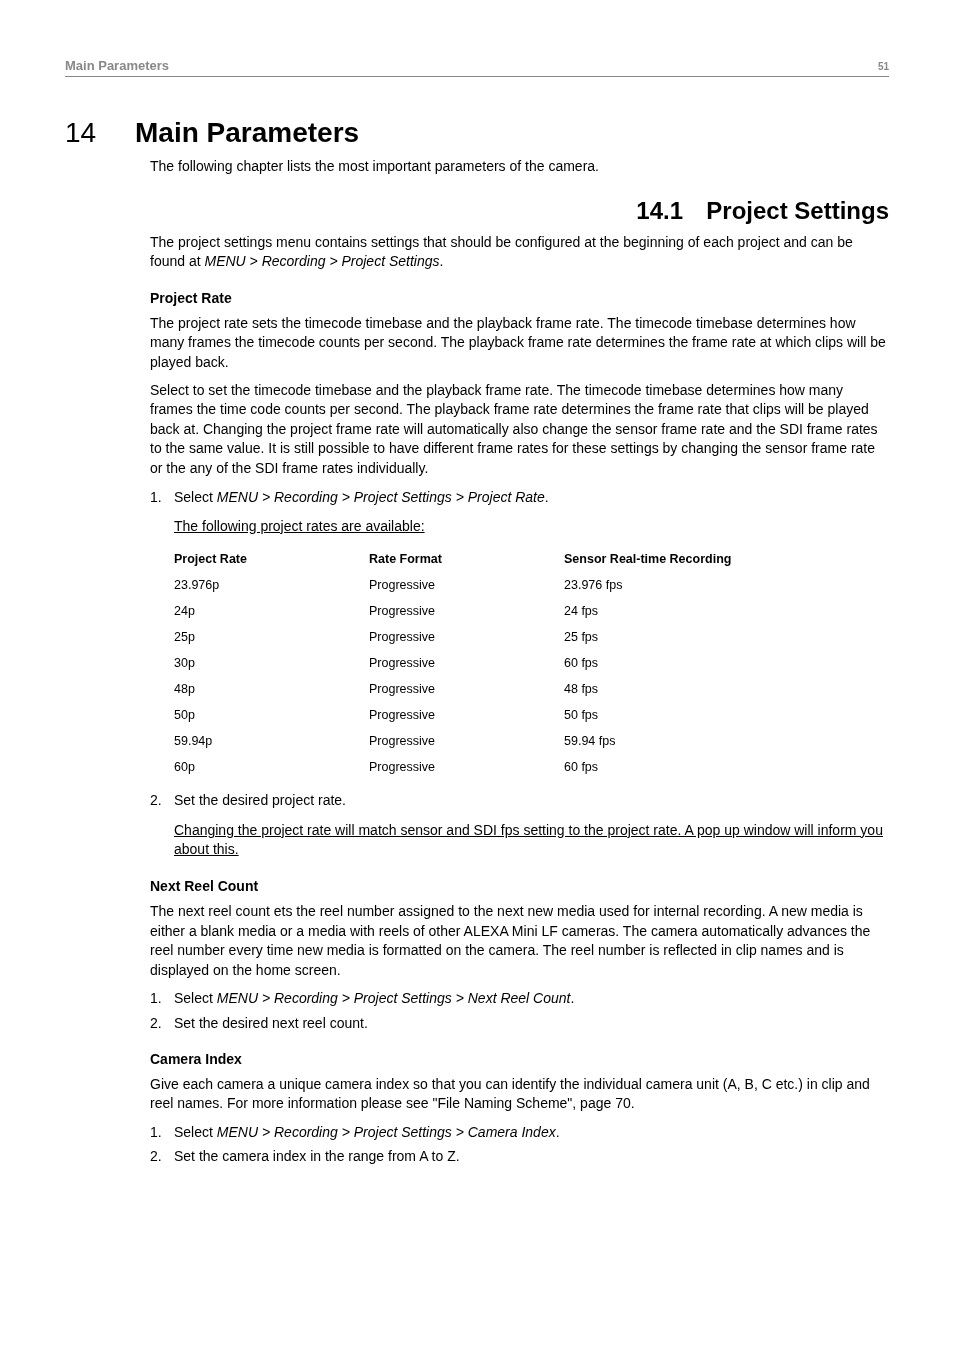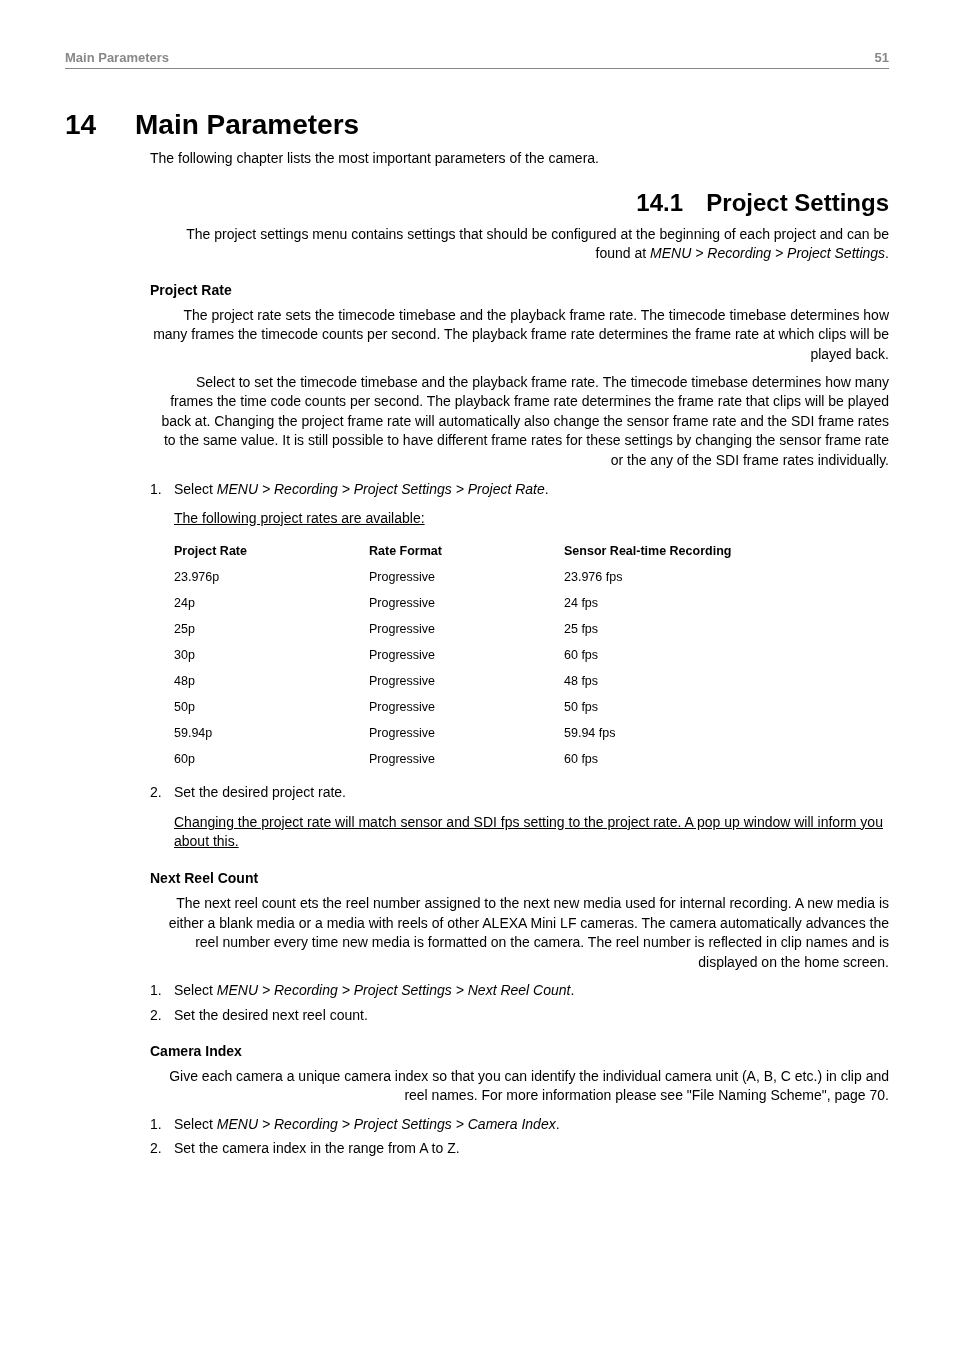--- a/index.html
+++ b/index.html
@@ -1,28 +1,28 @@
 <!DOCTYPE html>
 <html><head>
 <meta charset="utf-8">
 <style>
   * { margin: 0; padding: 0; box-sizing: border-box; }
   html, body { width: 954px; height: 1350px; background: #fff; font-family: Arial, Helvetica, sans-serif; color: #000; }
-  .page { padding: 50px 65px 40px 65px; }
+  .page { padding: 50px 65px 40px 65px; margin-top: 8px; }
   .header { display: flex; justify-content: space-between; align-items: baseline; border-bottom: 1px solid #888; padding-bottom: 3px; margin-bottom: 40px; }
   .header-title { font-size: 13px; font-weight: bold; color: #888; }
-  .header-page { font-size: 13px; font-weight: bold; color: #888; }
+  .header-page { font-size: 10px; font-weight: bold; color: #888; }
   .chapter-row, .section-row { display: flex; align-items: baseline; }
-  .chapter-num { font-size: 28px; font-weight: bold; width: 70px; flex-shrink: 0; }
+  .chapter-num { font-size: 28px; font-weight: normal; width: 70px; flex-shrink: 0; }
   .chapter-title { font-size: 28px; font-weight: bold; }
   .section-num { font-size: 24px; font-weight: bold; width: 70px; flex-shrink: 0; }
   .section-title { font-size: 24px; font-weight: bold; }
   .content { margin-left: 85px; }
   .intro { font-size: 14px; line-height: 1.4; margin: 8px 0 20px 0; }
-  .para { font-size: 14px; line-height: 1.4; margin: 8px 0; text-align: right; }
+  .para { font-size: 14px; line-height: 1.4; margin: 8px 0; }
   .subhead { font-size: 14px; font-weight: bold; margin: 18px 0 8px 0; }
   .numlist { list-style: none; margin: 8px 0; }
   .numlist li { display: flex; font-size: 14px; line-height: 1.45; margin: 4px 0; }
   .numlist .n { width: 24px; flex-shrink: 0; }
   .numlist .t { flex: 1; }
   .sub-para { font-size: 14px; line-height: 1.4; margin: 10px 0 10px 24px; text-decoration: underline; }
   em, .italic { font-style: italic; }
   table { border-collapse: collapse; margin: 10px 0 10px 24px; font-size: 12.5px; }
   th { text-align: left; font-weight: bold; padding: 6px 0; }
   td { padding: 6px 0; }

